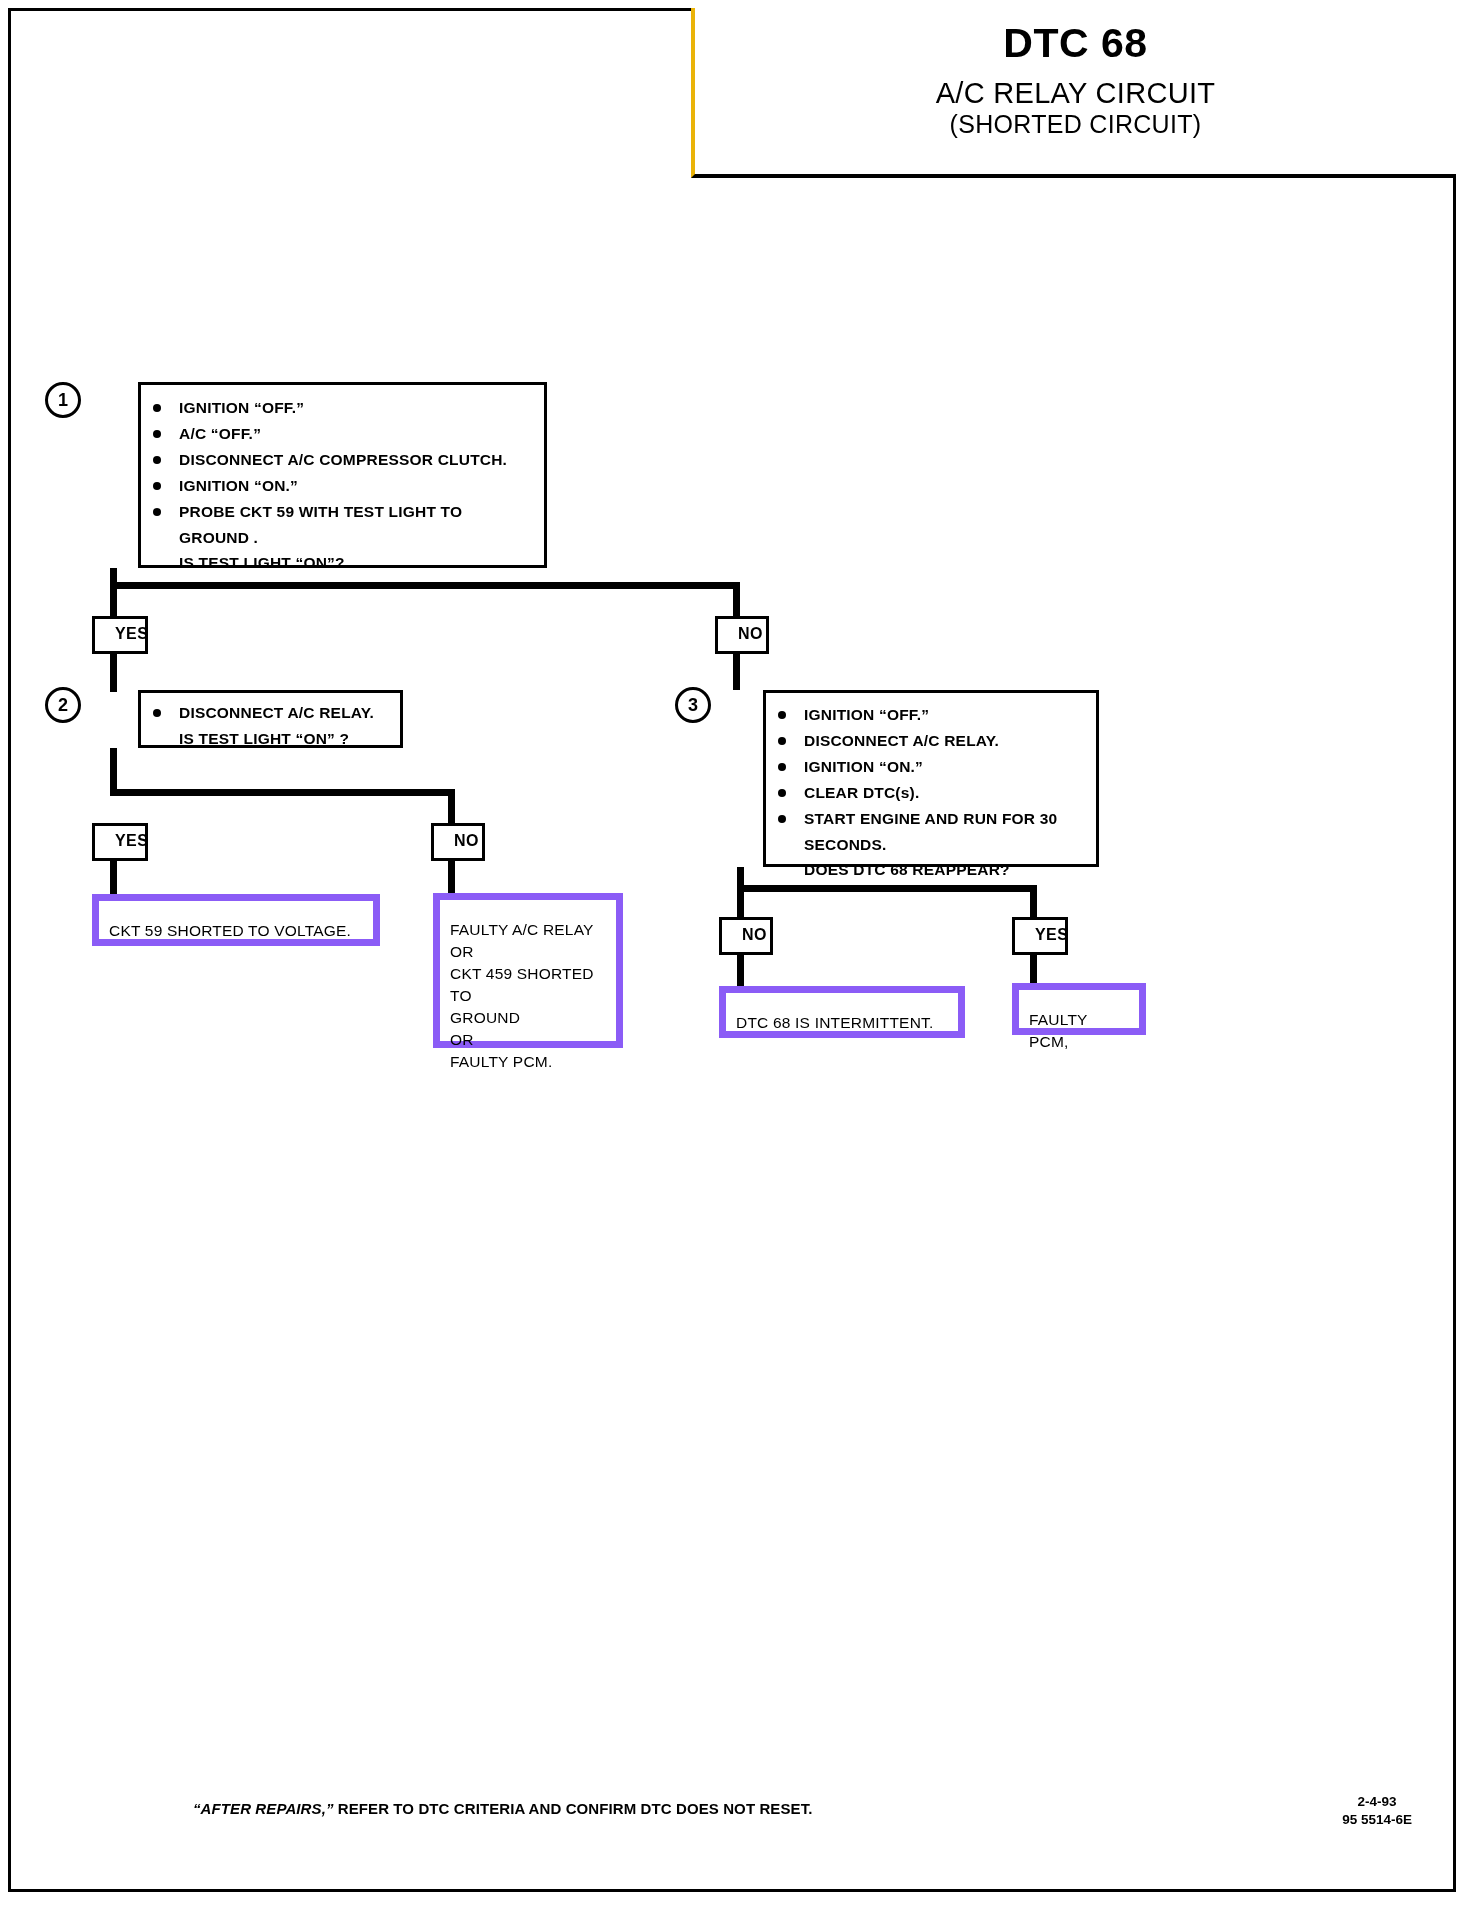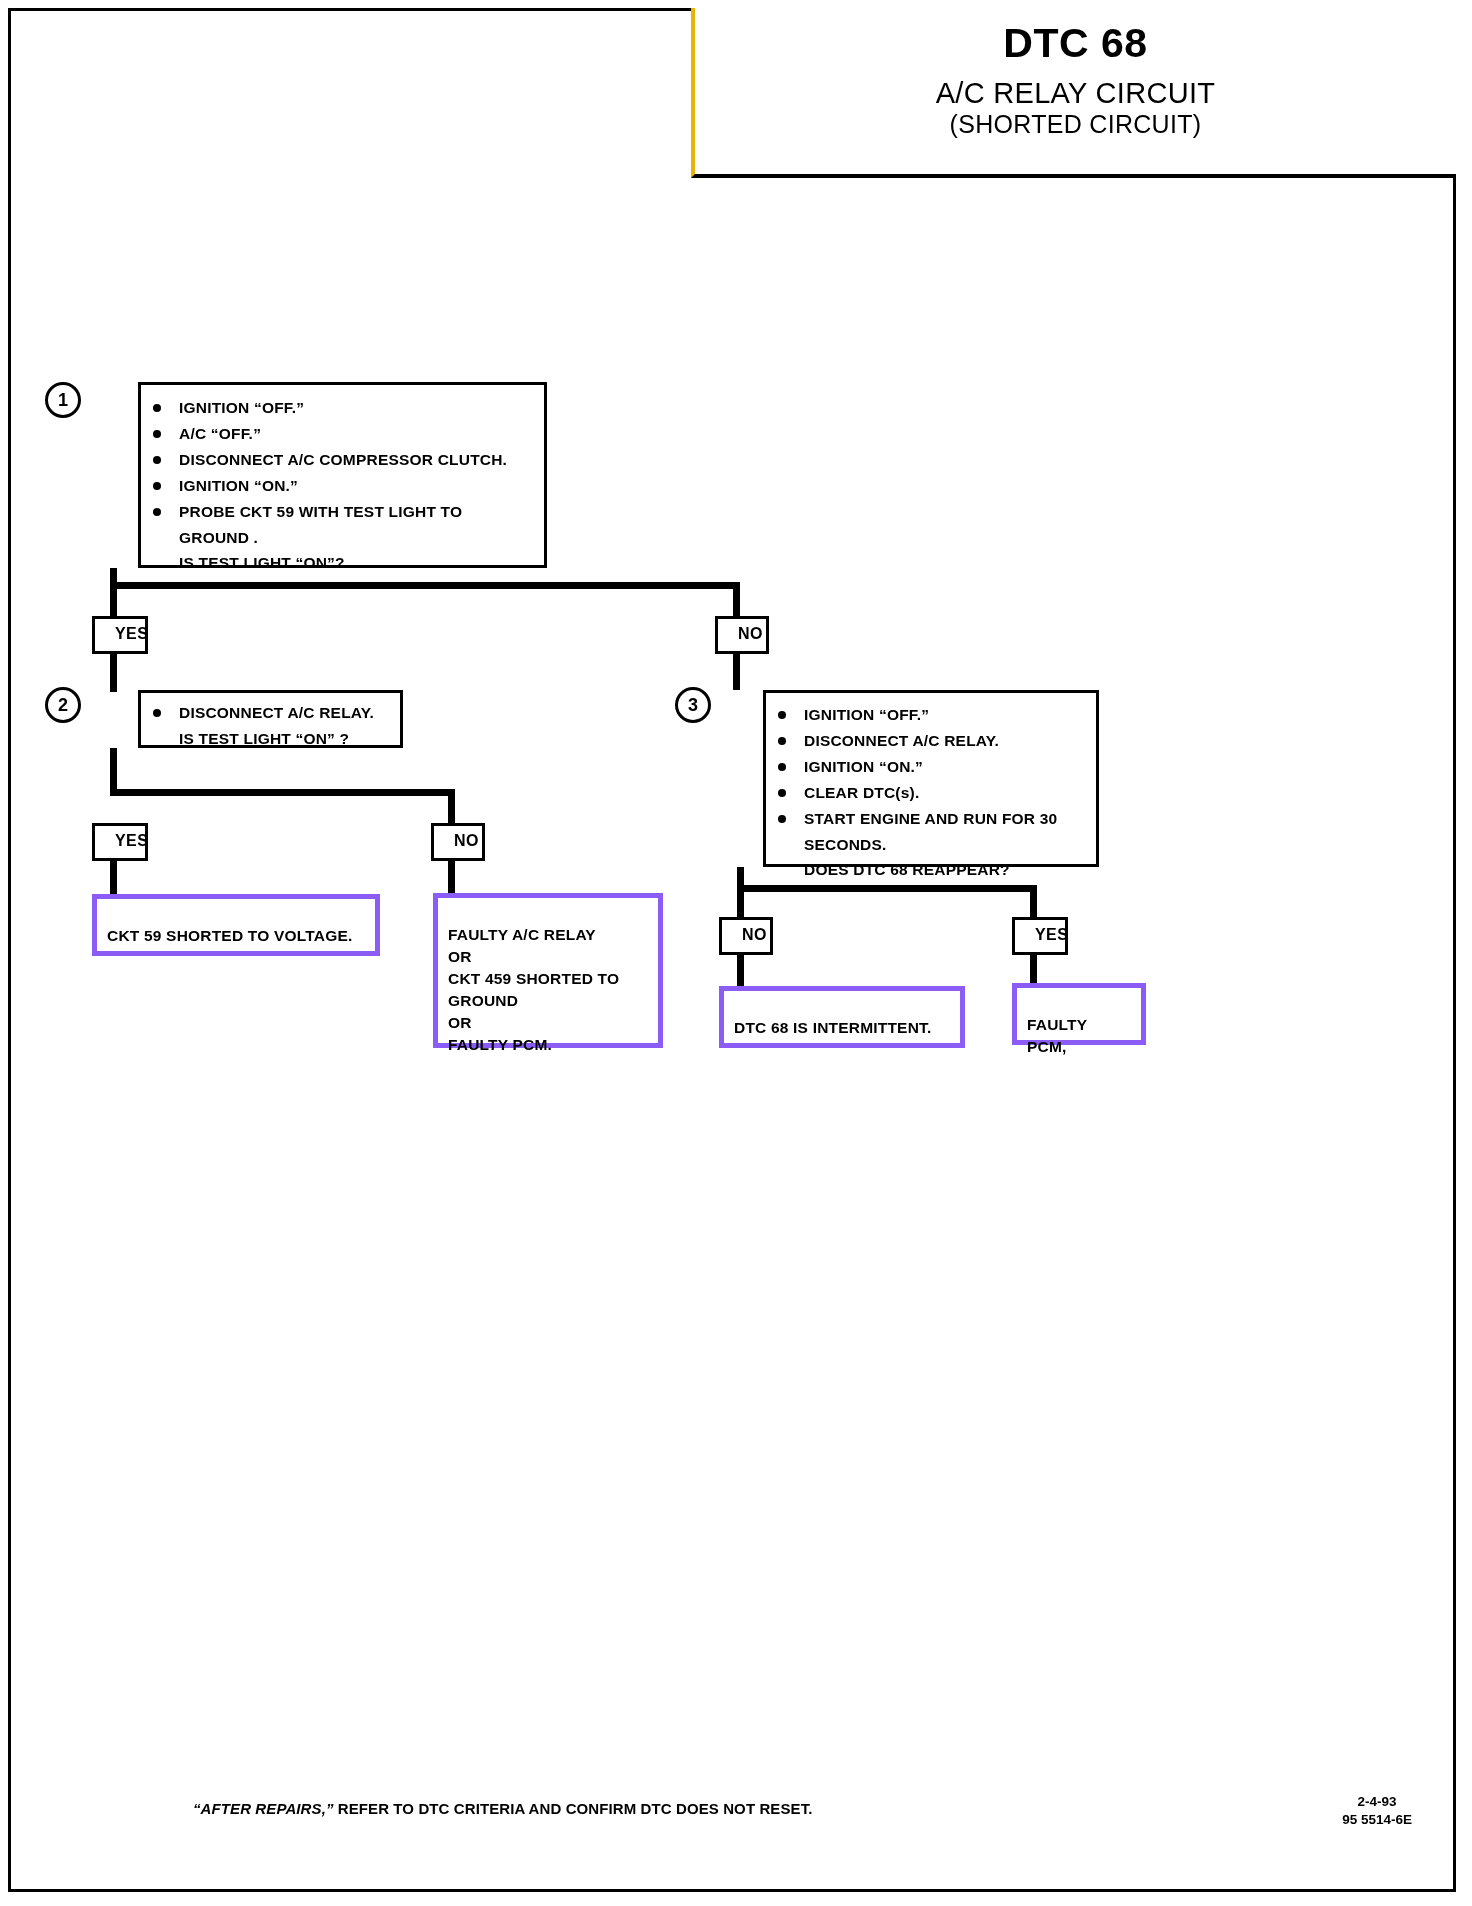--- a/index.html
+++ b/index.html
@@ -118,27 +118,27 @@
     font-size:16px;
     font-weight:bold;
     text-align:left;
     padding:6px 0 0 20px;
     letter-spacing:0.4px;
   }
 
   
   .rbox{
     position:absolute;
-    border:5px solid #8b5cf6;
+    border:7px solid #8b5cf6;
     background:#fff;
     box-sizing:border-box;
     font-size:15.5px;
-    font-weight:bold;
+    font-weight:normal;
     letter-spacing:0.2px;
-    padding:26px 10px;
+    padding:19px 10px;
     line-height:1.42;
   }
 
   
   .ln{
     position:absolute;
     background:#000;
   }
 
   
@@ -224,21 +224,21 @@
   <div class="ln" style="left:448px; top:789px; width:7px; height:34px;"></div>
 
   <div class="yn" style="left:92px; top:823px; width:56px; height:38px;">YES</div>
   <div class="yn" style="left:431px; top:823px; width:54px; height:38px;">NO</div>
 
   <div class="ln" style="left:110px; top:861px; width:7px; height:36px;"></div>
   <div class="ln" style="left:448px; top:861px; width:7px; height:32px;"></div>
 
   <div class="rbox" style="left:92px; top:894px; width:288px; height:42px;">CKT 59 SHORTED TO VOLTAGE.</div>
 
-  <div class="rbox" style="left:433px; top:893px; width:230px; height:155px;">
+  <div class="rbox" style="left:433px; top:893px; width:190px; height:155px;">
     <div>FAULTY A/C RELAY</div>
     <div>OR</div>
     <div>CKT 459 SHORTED TO</div>
     <div>GROUND</div>
     <div>OR</div>
     <div>FAULTY PCM.</div>
   </div>
 
   <div class="stepnum" style="left:675px; top:687px;">3</div>
 

